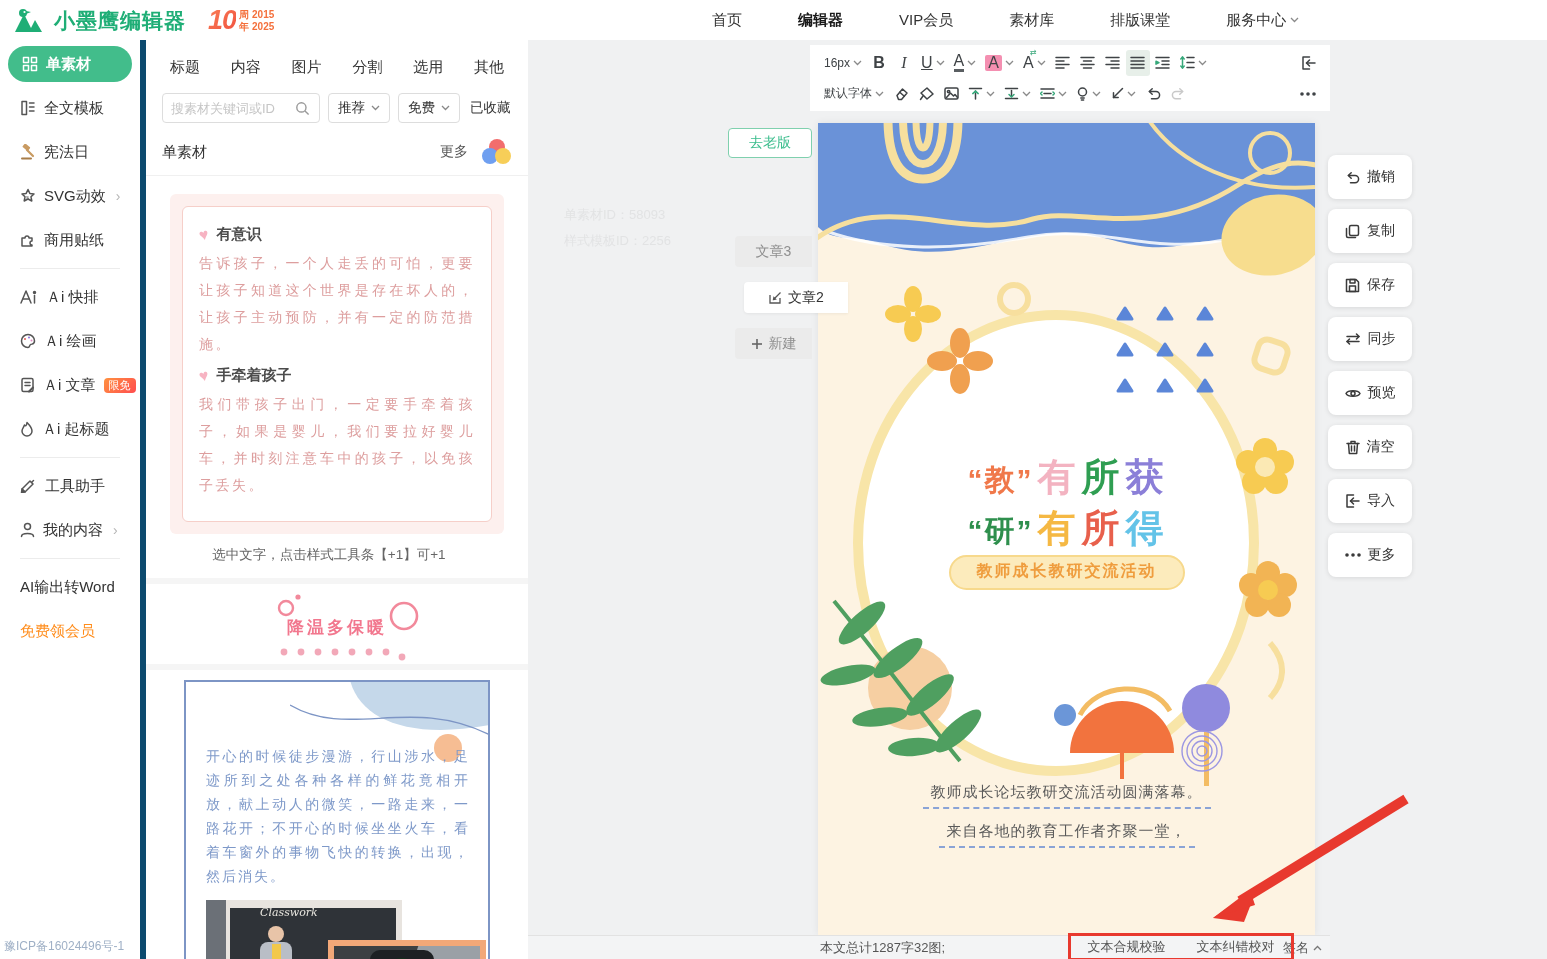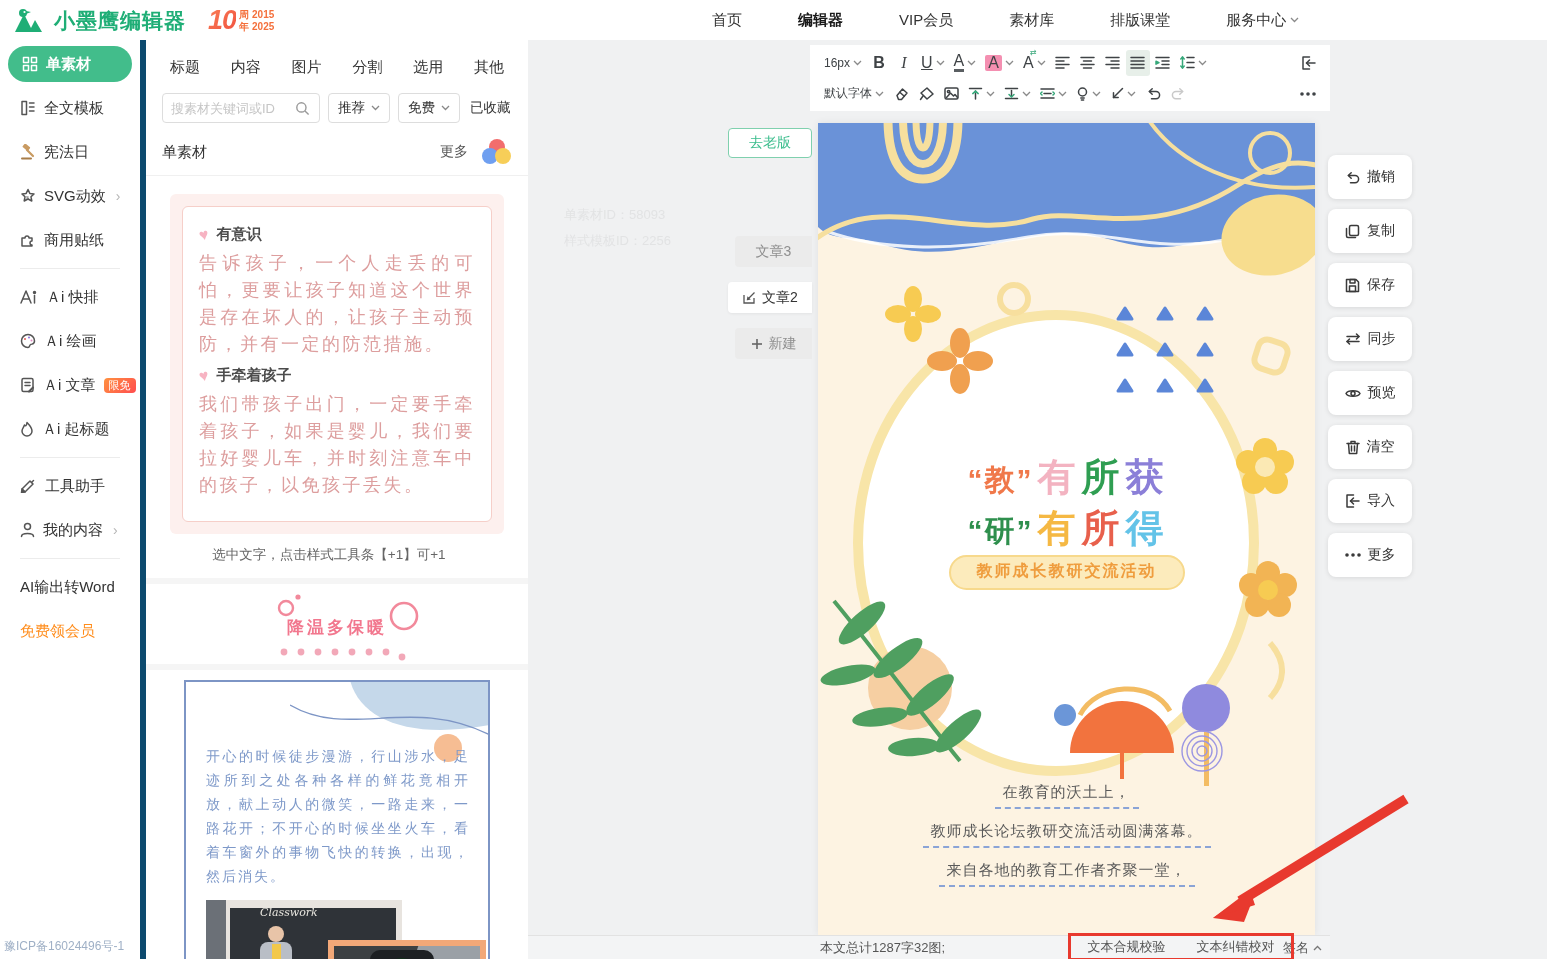--- a/index.html
+++ b/index.html
@@ -49,21 +49,21 @@
   .palette3 i { position:absolute; width:16px; height:16px; border-radius:50%; }
   .palette3 .p1 { background:#f26d6d; left:7px; top:0; }
   .palette3 .p2 { background:#6f9ff0; left:0; top:9px; }
   .palette3 .p3 { background:#f7ce58; left:13px; top:9px; }
   .sec-div { height:1px; background:#f0f0f0; }
 
   .mat-card1 { margin:18px 24px 0 24px; background:#fdf0ee; border-radius:6px; padding:12px; cursor:pointer; }
   .mat-card1-inner { background:#fff; border:1px solid #f6cfc9; border-radius:6px; padding:14px 16px; }
   .mc1-h { display:flex; align-items:center; gap:8px; font-size:15px; font-weight:bold; color:#4c4c4c; margin:4px 0 6px 0; }
   .heart { color:#f7b3c2; font-size:16px; transform:rotate(-12deg); }
-  .mc1-p { font-size:18px; color:#dd9e9e; line-height:27px; letter-spacing:2.5px; text-align:justify; margin-bottom:8px; }
+  .mc1-p { font-size:14px; color:#dd9e9e; line-height:27px; letter-spacing:2.5px; text-align:justify; margin-bottom:8px; }
   .panel-tip { text-align:center; font-size:13.5px; color:#666; padding:12px 16px 14px 0; }
 
   .mat-card2 { position:relative; height:92px; margin:0 0 8px 0; border-top:6px solid #f5f5f5; border-bottom:6px solid #f5f5f5; background:#fff; cursor:pointer; }
   .mc2-title { position:absolute; left:0; right:0; top:32px; text-align:center; font-size:17px; font-weight:bold; color:#f2778e; letter-spacing:3px; }
   .mc2-svg { position:absolute; left:0; top:0; }
 
   .mat-card3 { position:relative; margin:10px 38px 0 38px; height:400px; border:2px solid #7d95c5; background:#fff; overflow:hidden; cursor:pointer; }
   .mc3-text { position:absolute; left:20px; right:18px; top:62px; font-size:14px; color:#7e99c9; line-height:24px; letter-spacing:2px; text-align:justify; }
   .photo1 { position:absolute; left:20px; top:218px; width:196px; height:160px; background:#e8e4df; overflow:hidden; }
   .photo1 .shelf { position:absolute; left:0; top:0; width:20px; height:100%; background:#6b7077; }
@@ -91,21 +91,21 @@
   .tb-btn .glyph.i { font-style:italic; font-family:"Liberation Serif",serif; }
   .tb-btn .glyph.u { text-decoration:underline; }
   .tb-btn .glyph.fc { border-bottom:3px solid #5a5e62; line-height:1.05; }
   .tb-btn .glyph.hc { background:#f48fb1; padding:0 3px; border-radius:2px; }
   .tb-btn .sup { position:absolute; top:-2px; left:50%; transform:translateX(-65%); font-size:8px; color:#3aa87c; }
   .tb-btn .txt { font-size:12px; white-space:nowrap; }
 
   .old-btn { position:absolute; left:200px; top:88px; width:84px; height:30px; background:#fff; border:1px solid #7fd0ae; border-radius:4px; color:#3bbd8d; font-size:14px; display:flex; align-items:center; justify-content:center; cursor:pointer; z-index:5; }
   .art-tab { position:absolute; height:31px; display:flex; align-items:center; justify-content:center; gap:6px; font-size:14px; cursor:pointer; z-index:5; }
   .art-tab.gray { left:207px; width:77px; background:#ebebeb; color:#8f8f8f; border-radius:4px 0 0 4px; }
-  .art-tab.white { left:200px; width:84px; background:#fff; color:#333; border-radius:4px 0 0 4px; box-shadow:0 1px 3px rgba(0,0,0,.06); }
+  .art-tab.white { left:216px; width:104px; background:#fff; color:#333; border-radius:4px 0 0 4px; box-shadow:0 1px 3px rgba(0,0,0,.06); }
   .watermark { position:absolute; left:36px; top:162px; font-size:13px; color:#e2e3e4; line-height:26px; z-index:1; }
 
   
   .poster { position:absolute; left:290px; top:83px; width:497px; height:812px; background:#fdf3e2; overflow:hidden; z-index:2; box-shadow:0 0 8px rgba(0,0,0,.07); cursor:text; }
   .poster-svg { position:absolute; left:0; top:0; }
   .poster-title { position:absolute; left:0; right:0; top:330px; text-align:center; font-weight:bold; font-size:38px; letter-spacing:2px; line-height:48px; z-index:3; }
   .poster-title .q { font-size:30px; }
   .poster-badge-wrap { position:absolute; left:0; right:0; top:432px; text-align:center; z-index:3; }
   .poster-badge { display:inline-block; padding:4px 26px 6px 26px; background:#fcebbc; border:2px solid #f7d98c; border-radius:18px; color:#ef9d3e; font-size:16px; font-weight:bold; letter-spacing:2px; }
   .poster-lines { position:absolute; left:0; right:0; top:660px; text-align:center; z-index:3; }
@@ -734,21 +734,20 @@
       <path d="M452,520 C470,540 466,560 452,575" fill="none" stroke="#f7df9e" stroke-width="6"></path>
     </svg>
     <div class="poster-title">
       <div id="title-line1"><span class="q" style="color: rgb(240, 120, 74); margin: 0px 2px;">“教”</span><span style="color: rgb(243, 179, 193); margin: 0px 2px;">有</span><span style="color: rgb(47, 158, 82); margin: 0px 2px;">所</span><span style="color: rgb(139, 127, 216); margin: 0px 2px;">获</span></div>
       <div id="title-line2"><span class="q" style="color: rgb(46, 143, 77); margin: 0px 2px;">“研”</span><span style="color: rgb(245, 184, 67); margin: 0px 2px;">有</span><span style="color: rgb(232, 96, 76); margin: 0px 2px;">所</span><span style="color: rgb(99, 195, 232); margin: 0px 2px;">得</span></div>
     </div>
     <div class="poster-badge-wrap">
       <span class="poster-badge">教师成长教研交流活动</span>
     </div>
     <div class="poster-lines" id="poster-lines">
-        <div class="poster-line"><span>在教育的沃土上，</span></div>
         <div class="poster-line"><span>教师成长论坛教研交流活动圆满落幕。</span></div>
         <div class="poster-line"><span>来自各地的教育工作者齐聚一堂，</span></div>
       </div>
   </div>
 
   <div class="statusbar">
     <span class="sb-summary">本文总计1287字32图;</span>
     <span class="sb-checks">
       <span class="sb-check">文本合规校验</span>
       <span class="sb-check">文本纠错校对</span>

